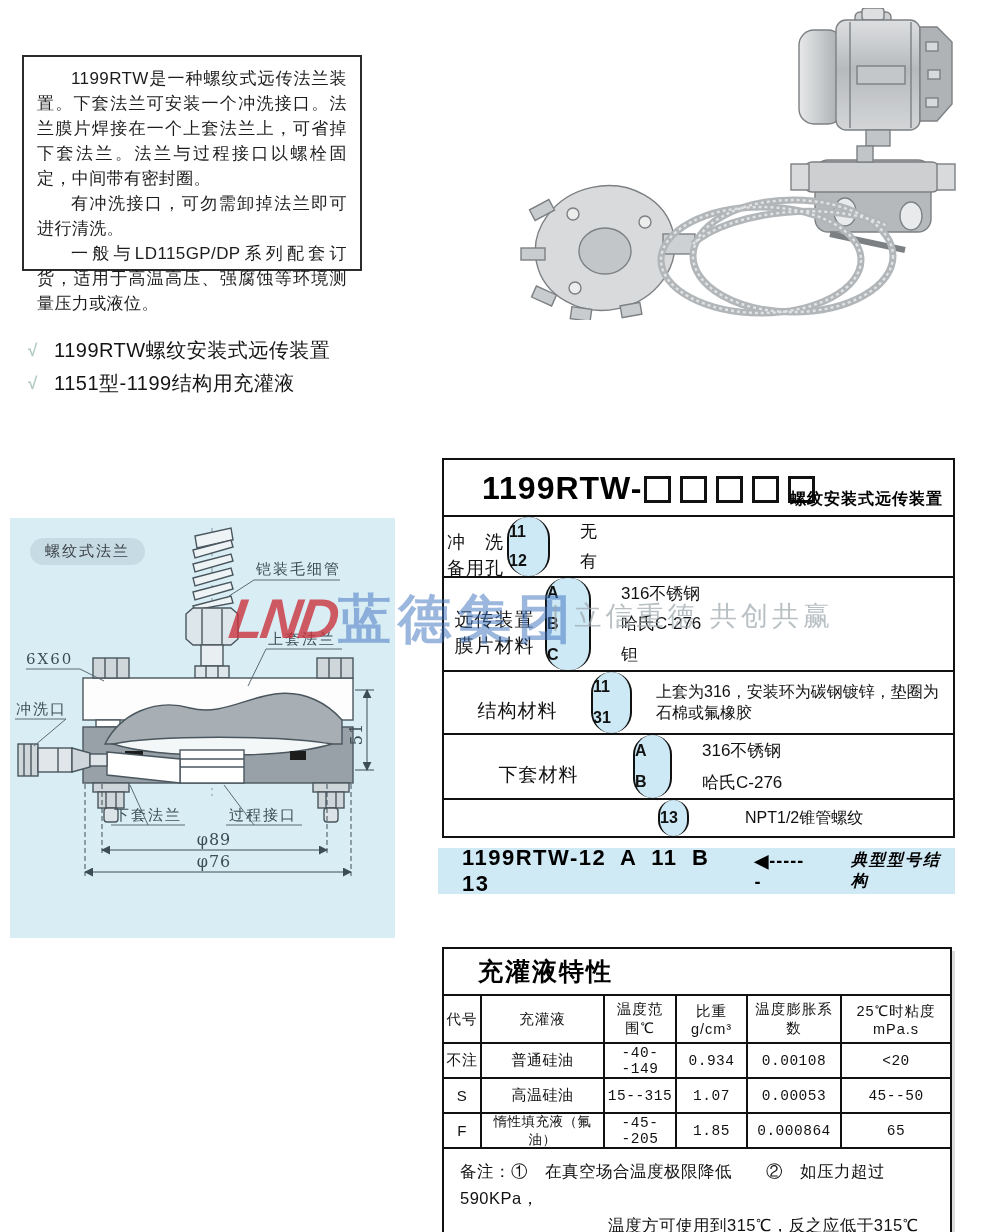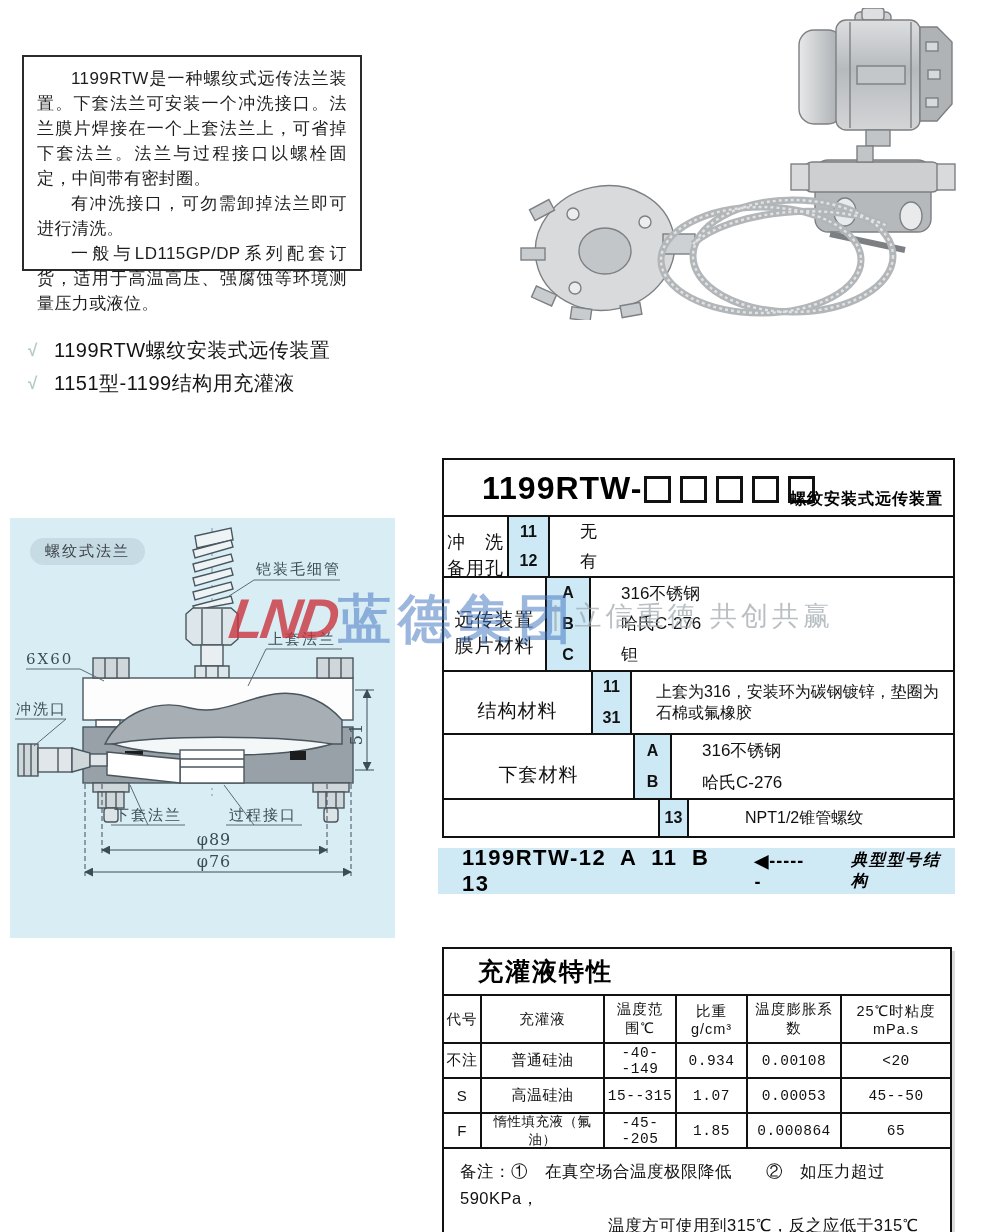--- a/index.html
+++ b/index.html
@@ -45,22 +45,22 @@
   #model-prefix { position:absolute; left:38px; top:10px; font-size:32px; font-weight:bold;
     letter-spacing:1px; color:#000; }
   .mbox { position:absolute; top:16px; width:27px; height:27px; border:3px solid #111; }
   #corner-title { position:absolute; right:10px; bottom:5px; font-size:16px;
     font-weight:900; letter-spacing:1px; color:#000; }
   .mlabel { position:absolute; left:0; top:17px; bottom:0; display:flex; flex-direction:column;
     justify-content:center; align-items:center; font-size:19px; color:#111; line-height:26px;
     letter-spacing:1px; }
   .mcode { position:absolute; top:0; bottom:0; background:#cde9f6;
     border-left:2px solid #111; border-right:2px solid #111;
-    display:flex; flex-direction:column; justify-content:space-around; align-items:center;
-    font-size:16px; font-weight:bold; color:#111; }
+    display:flex; flex-direction:column; justify-content:space-around; align-items:flex-start;
+    font-size:16px; font-weight:bold; color:#111;border-radius:21px; }
   .mvals { position:absolute; top:0; bottom:0; right:0; display:flex; flex-direction:column;
     justify-content:space-around; padding-left:30px; font-size:17px; color:#111; }
   .mvals.small { font-size:16px; padding-left:24px; letter-spacing:0; }
 
   
   #example-bar { left:438px; top:848px; width:517px; height:46px; background:#cfe9f5;
     display:flex; align-items:center; }
   #example-model { margin-left:24px; font-size:22px; font-weight:bold;
     letter-spacing:1.5px; word-spacing:7px; color:#000; }
   #example-arrow { margin-left:14px; font-size:18px; font-weight:900; letter-spacing:1px; color:#000; }

